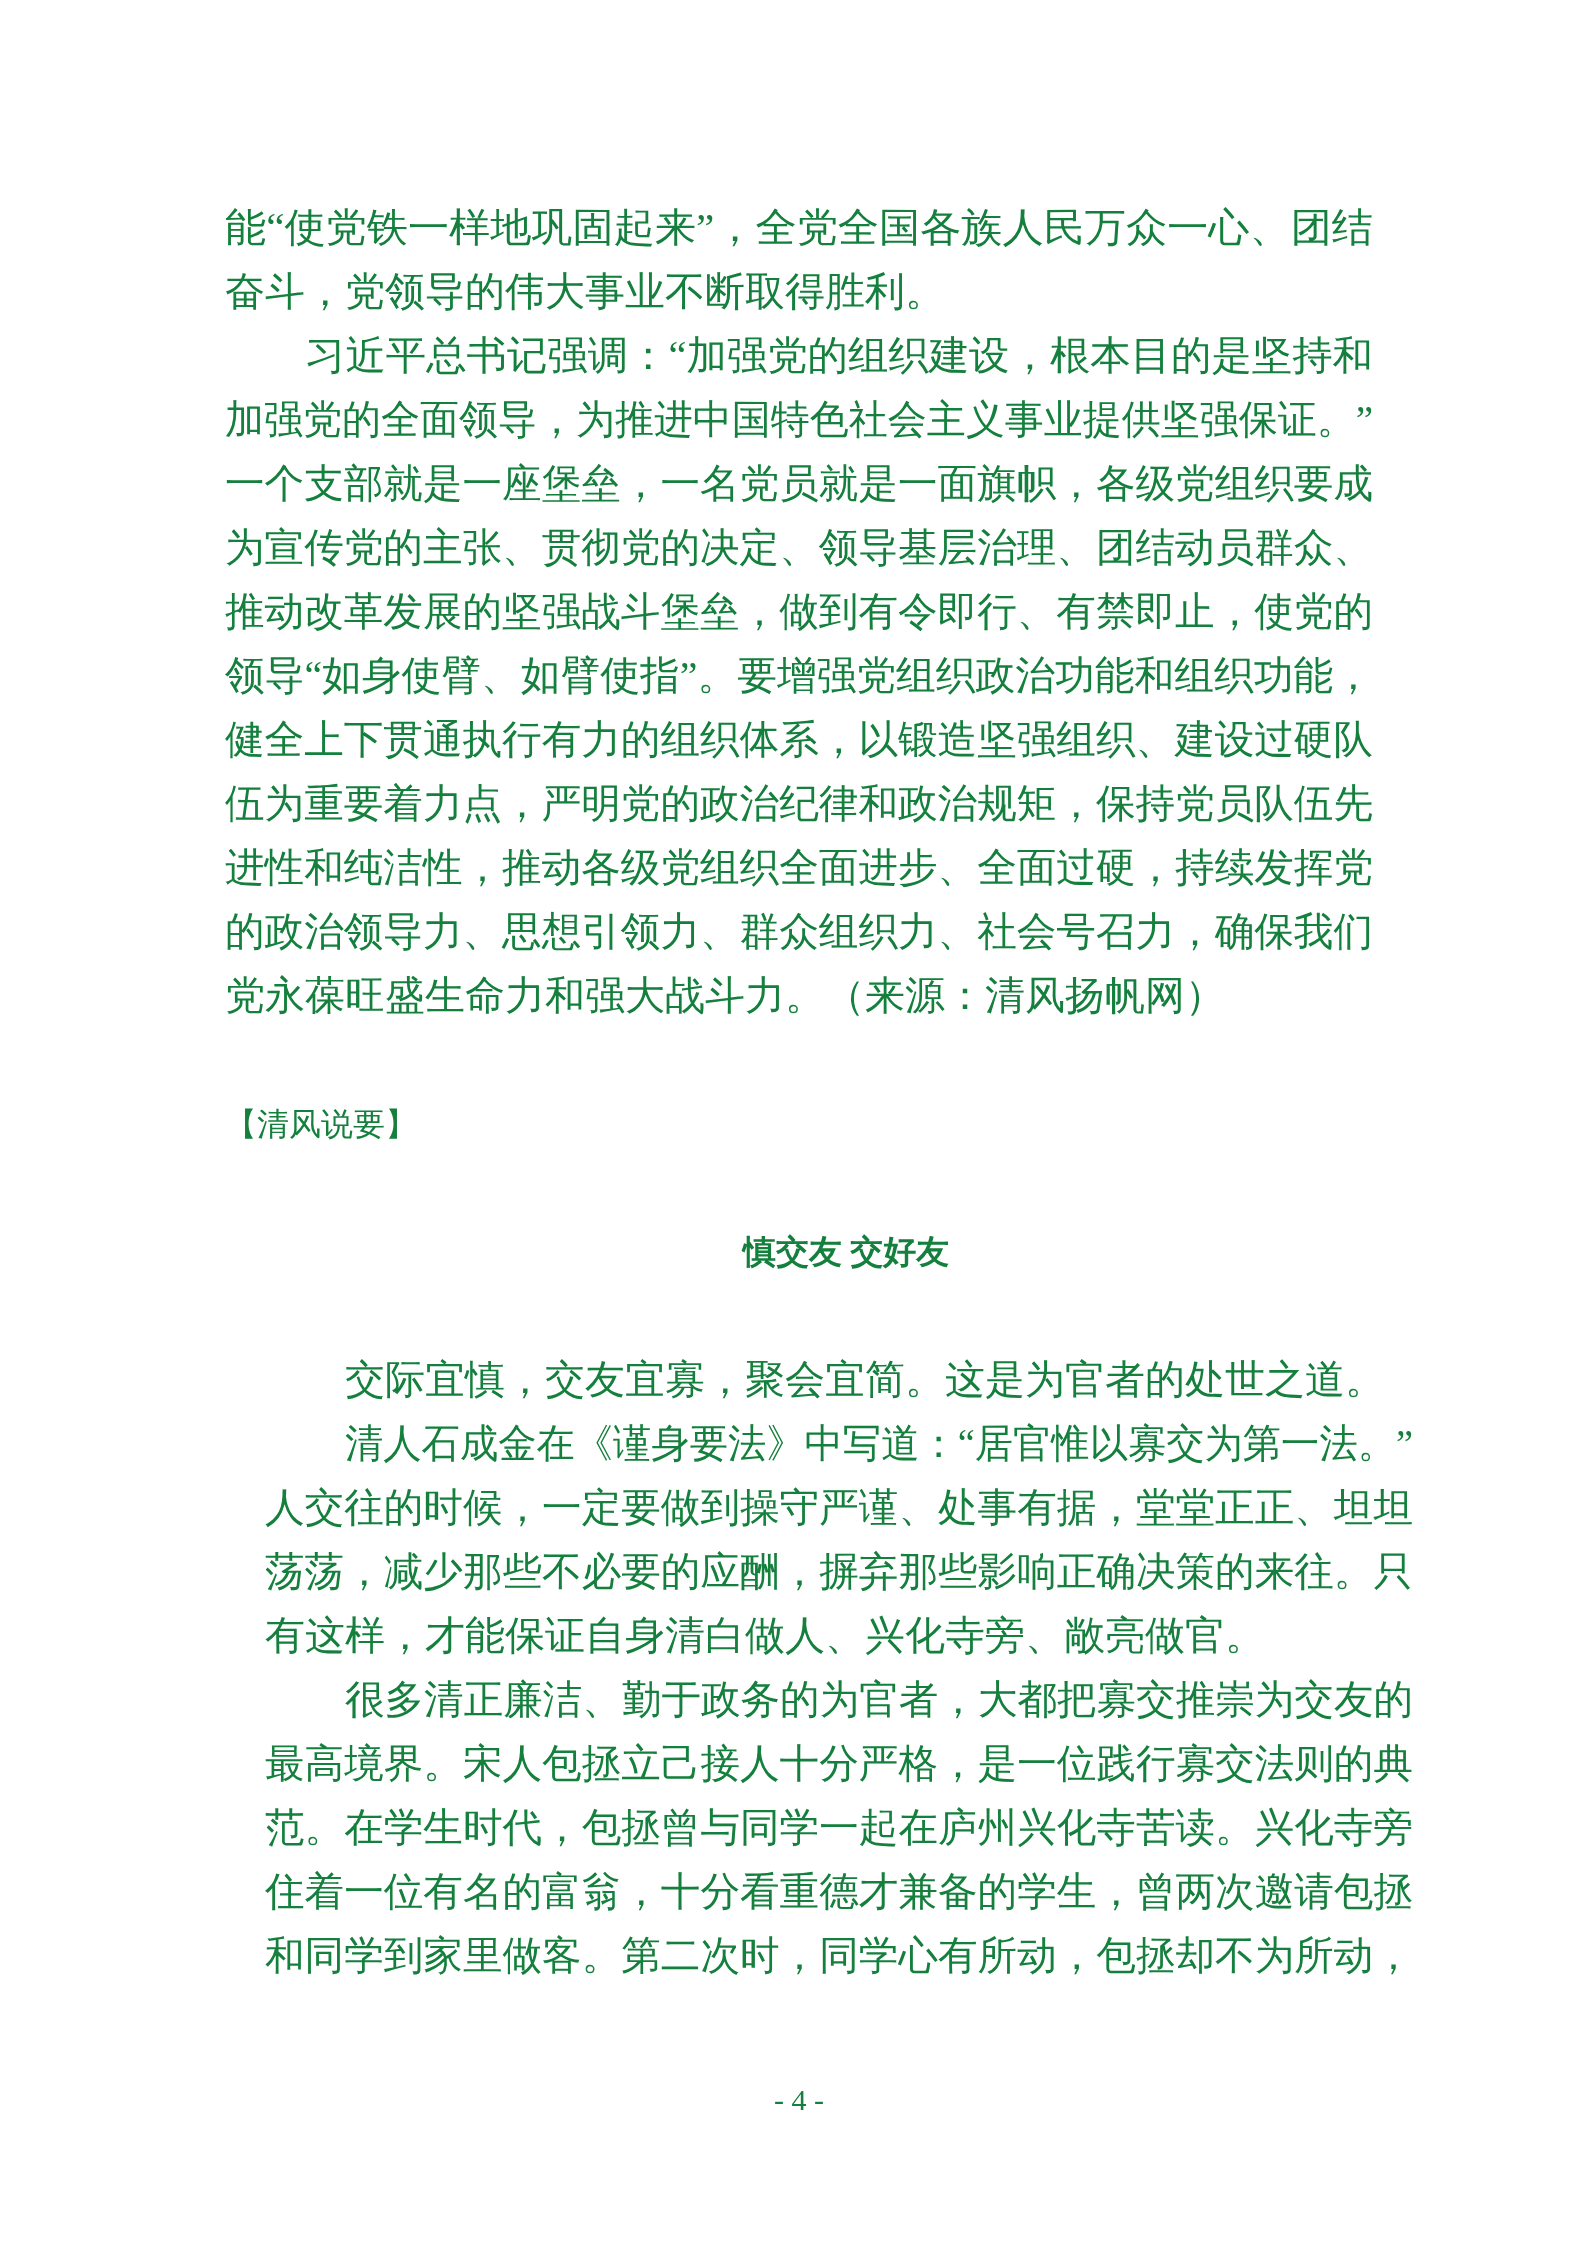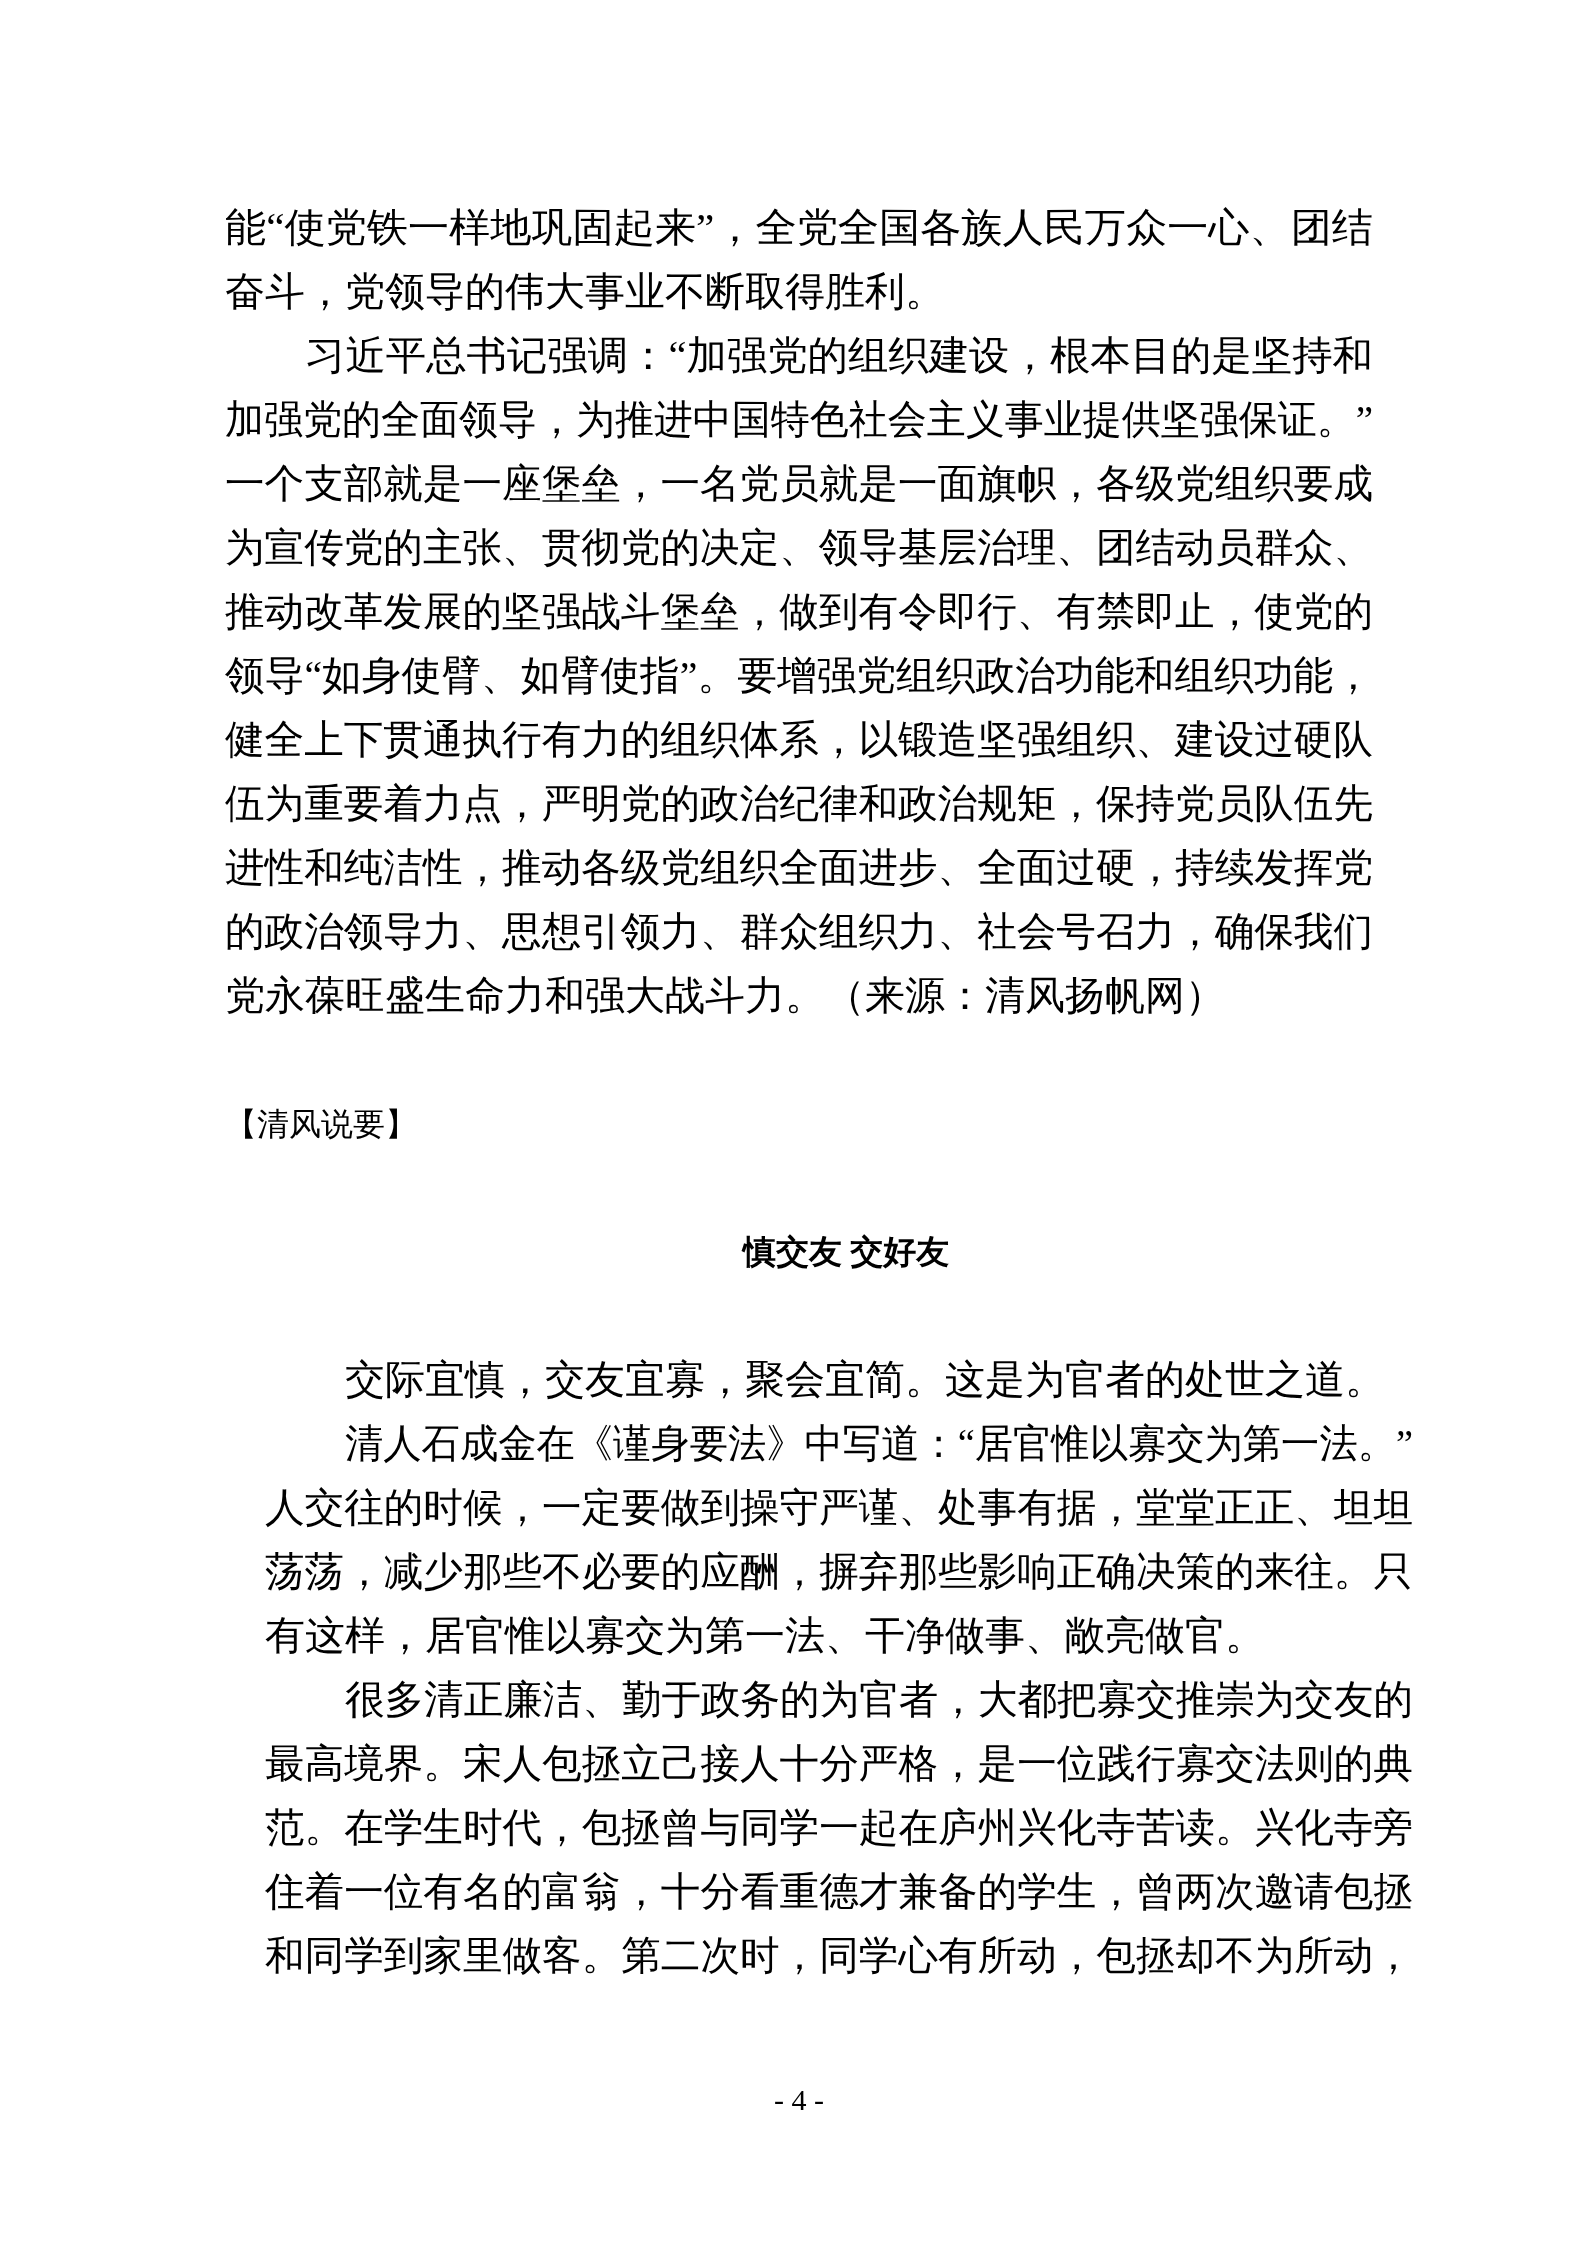--- a/index.html
+++ b/index.html
@@ -1,21 +1,21 @@
 <!DOCTYPE html>
 <html><head>
 <meta charset="utf-8">
 <style>
   html, body { margin: 0; padding: 0; background: #ffffff; }
   .page {
     position: relative;
     width: 1461px;
     height: 2245px;
     background: #ffffff;
-    color: #000000;
+    color: #15803d;
     font-family: "Liberation Serif", "DejaVu Serif", serif;
     overflow: hidden;
   }
   .content {
     position: absolute;
     left: 225px;
     top: 196px;
     width: 1148px;
   }
   .line {
@@ -77,21 +77,21 @@
 
     <div class="line title-line">
       <span>慎交友 交好友</span>
     </div>
 
     <div id="block2">
         <div class="line indent"><span class="fit">交际宜慎，交友宜寡，聚会宜简。这是为官者的处世之道。</span></div>
         <div class="line indent"><span class="fit justify" style="transform: scaleX(0.957405);">清人石成金在《谨身要法》中写道：“居官惟以寡交为第一法。”</span></div>
         <div class="line"><span class="fit justify" style="transform: scaleX(0.989655);">人交往的时候，一定要做到操守严谨、处事有据，堂堂正正、坦坦</span></div>
         <div class="line"><span class="fit justify" style="transform: scaleX(0.989655);">荡荡，减少那些不必要的应酬，摒弃那些影响正确决策的来往。只</span></div>
-        <div class="line"><span class="fit">有这样，居官惟以寡交为第一法、干净做事、敞亮做官。</span></div>
+        <div class="line"><span class="fit">有这样，才能保证自身清白做人、兴化寺旁、敞亮做官。</span></div>
         <div class="line indent"><span class="fit justify" style="transform: scaleX(0.988889);">很多清正廉洁、勤于政务的为官者，大都把寡交推崇为交友的</span></div>
         <div class="line"><span class="fit justify" style="transform: scaleX(0.989655);">最高境界。宋人包拯立己接人十分严格，是一位践行寡交法则的典</span></div>
         <div class="line"><span class="fit justify" style="transform: scaleX(0.989655);">范。在学生时代，包拯曾与同学一起在庐州兴化寺苦读。兴化寺旁</span></div>
         <div class="line"><span class="fit justify" style="transform: scaleX(0.989655);">住着一位有名的富翁，十分看重德才兼备的学生，曾两次邀请包拯</span></div>
         <div class="line"><span class="fit justify" style="transform: scaleX(0.989655);">和同学到家里做客。第二次时，同学心有所动，包拯却不为所动，</span></div>
       </div>
 
   </div>
 
   <div class="footer">

